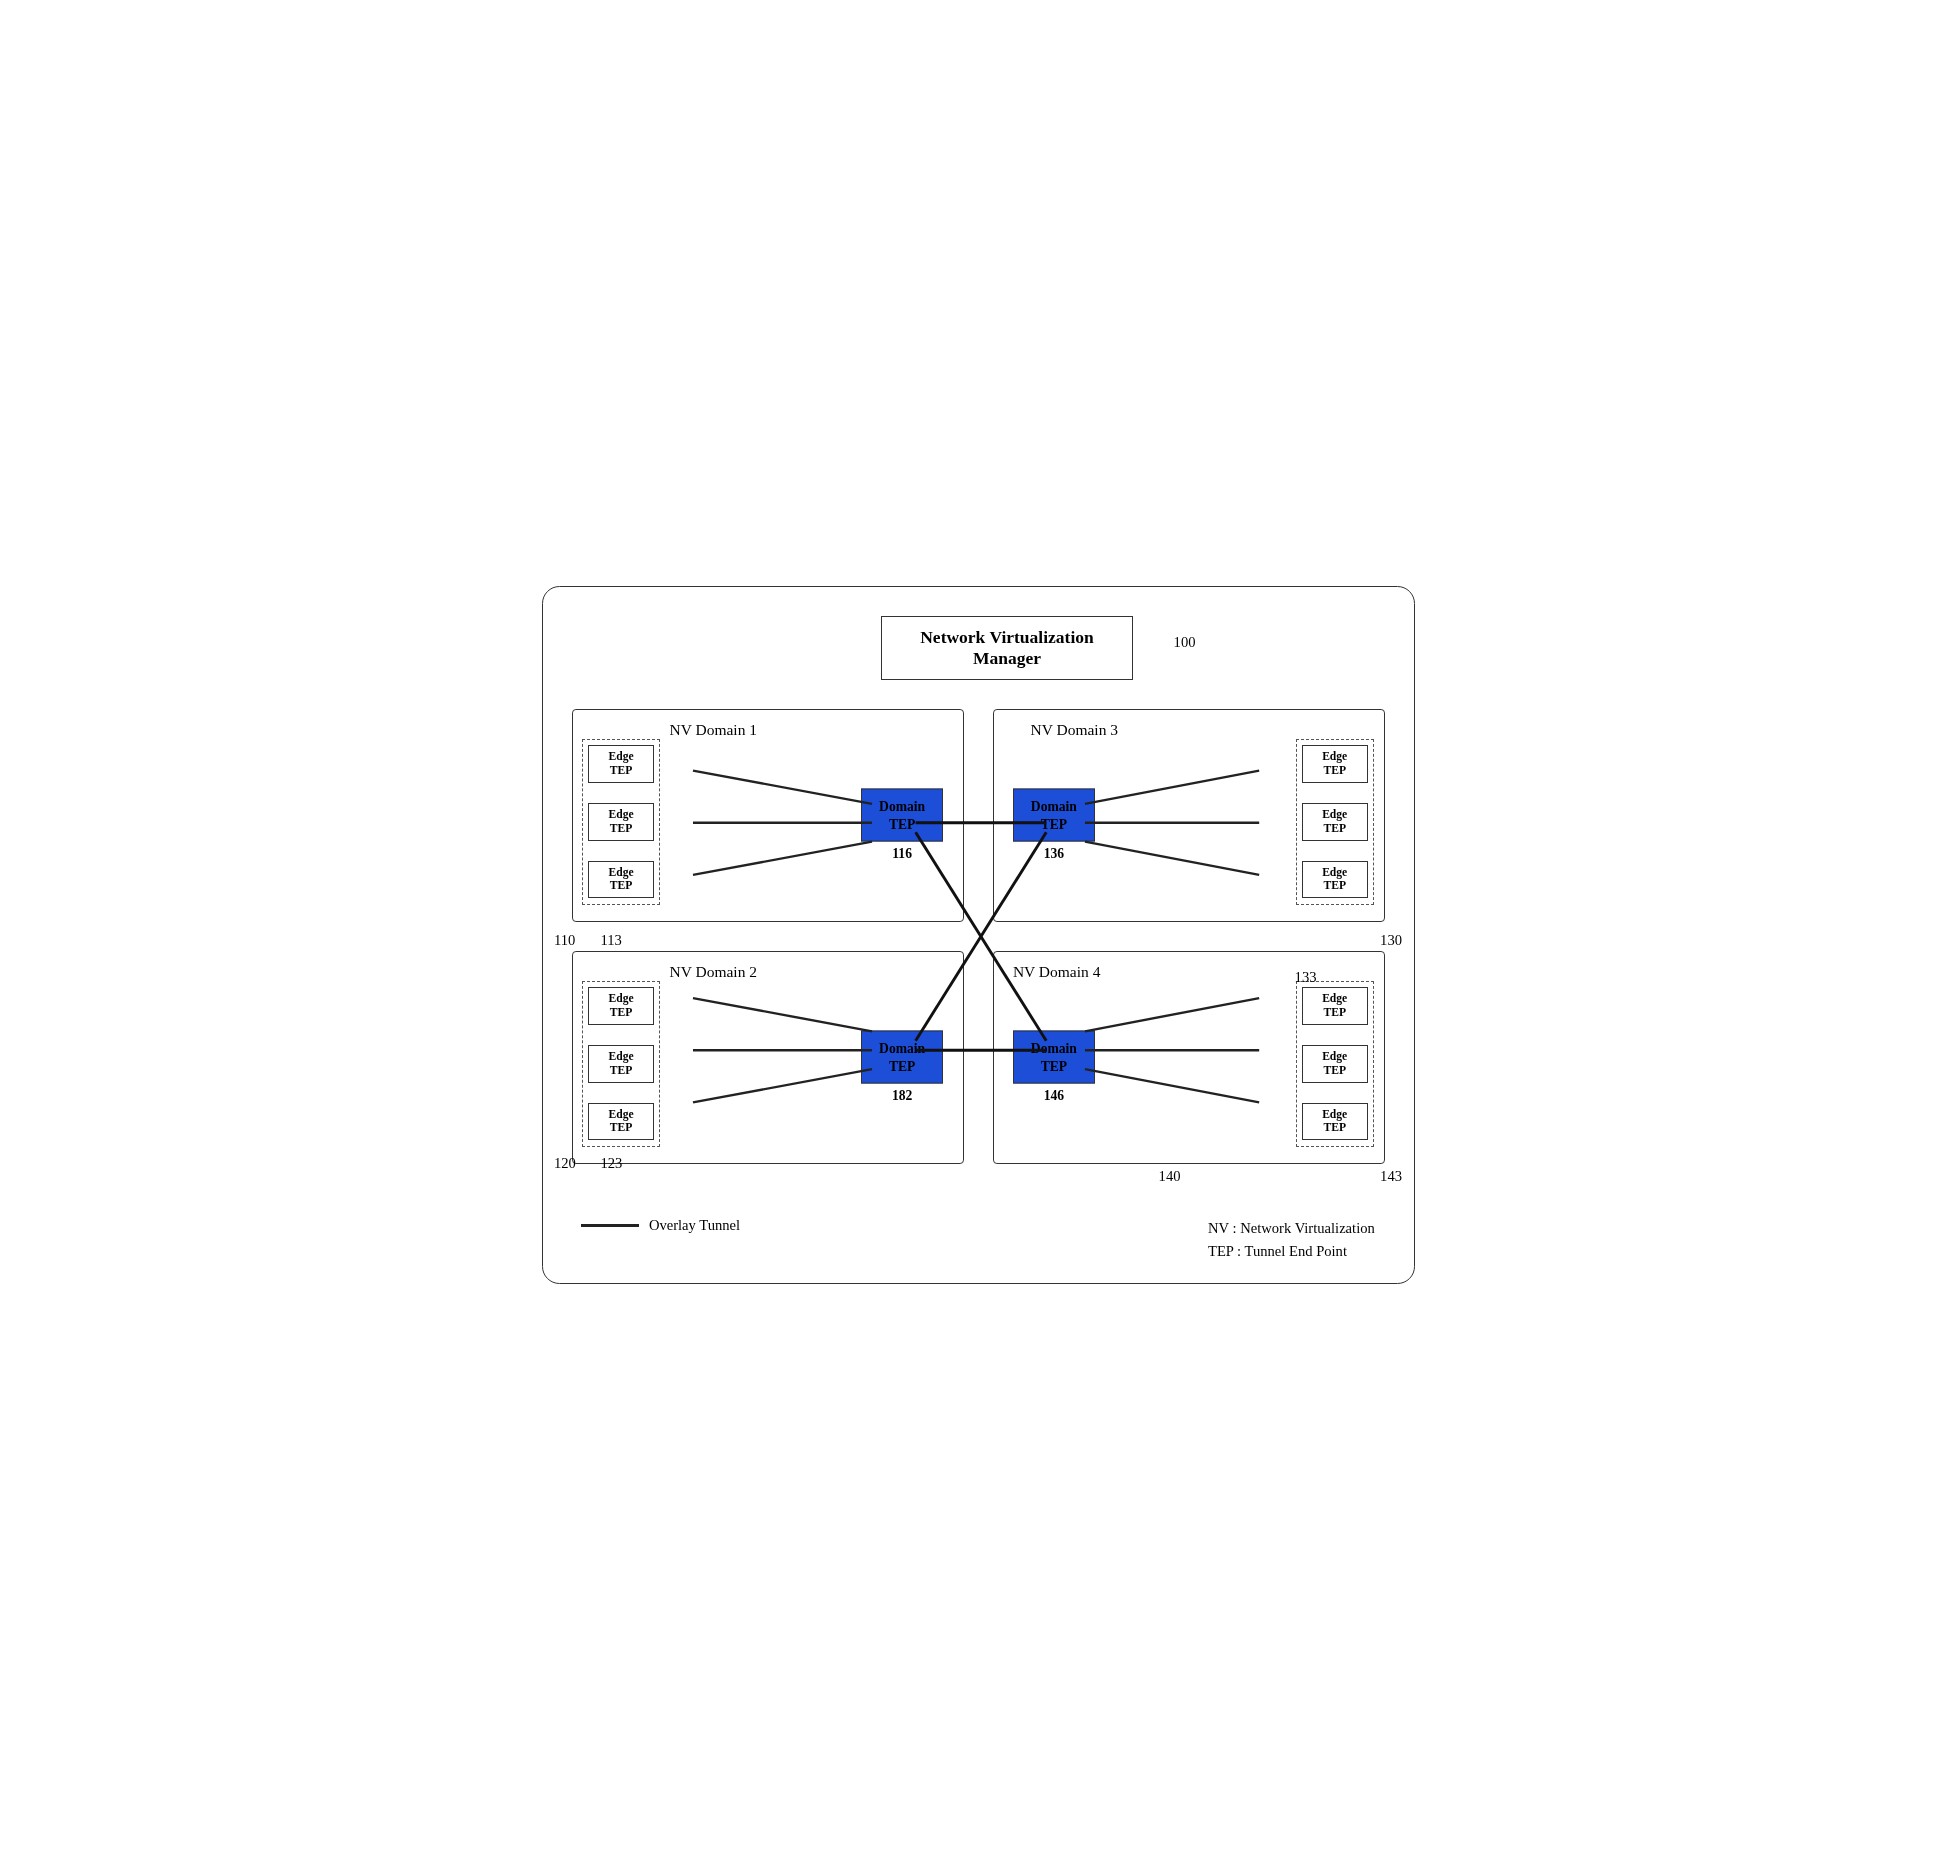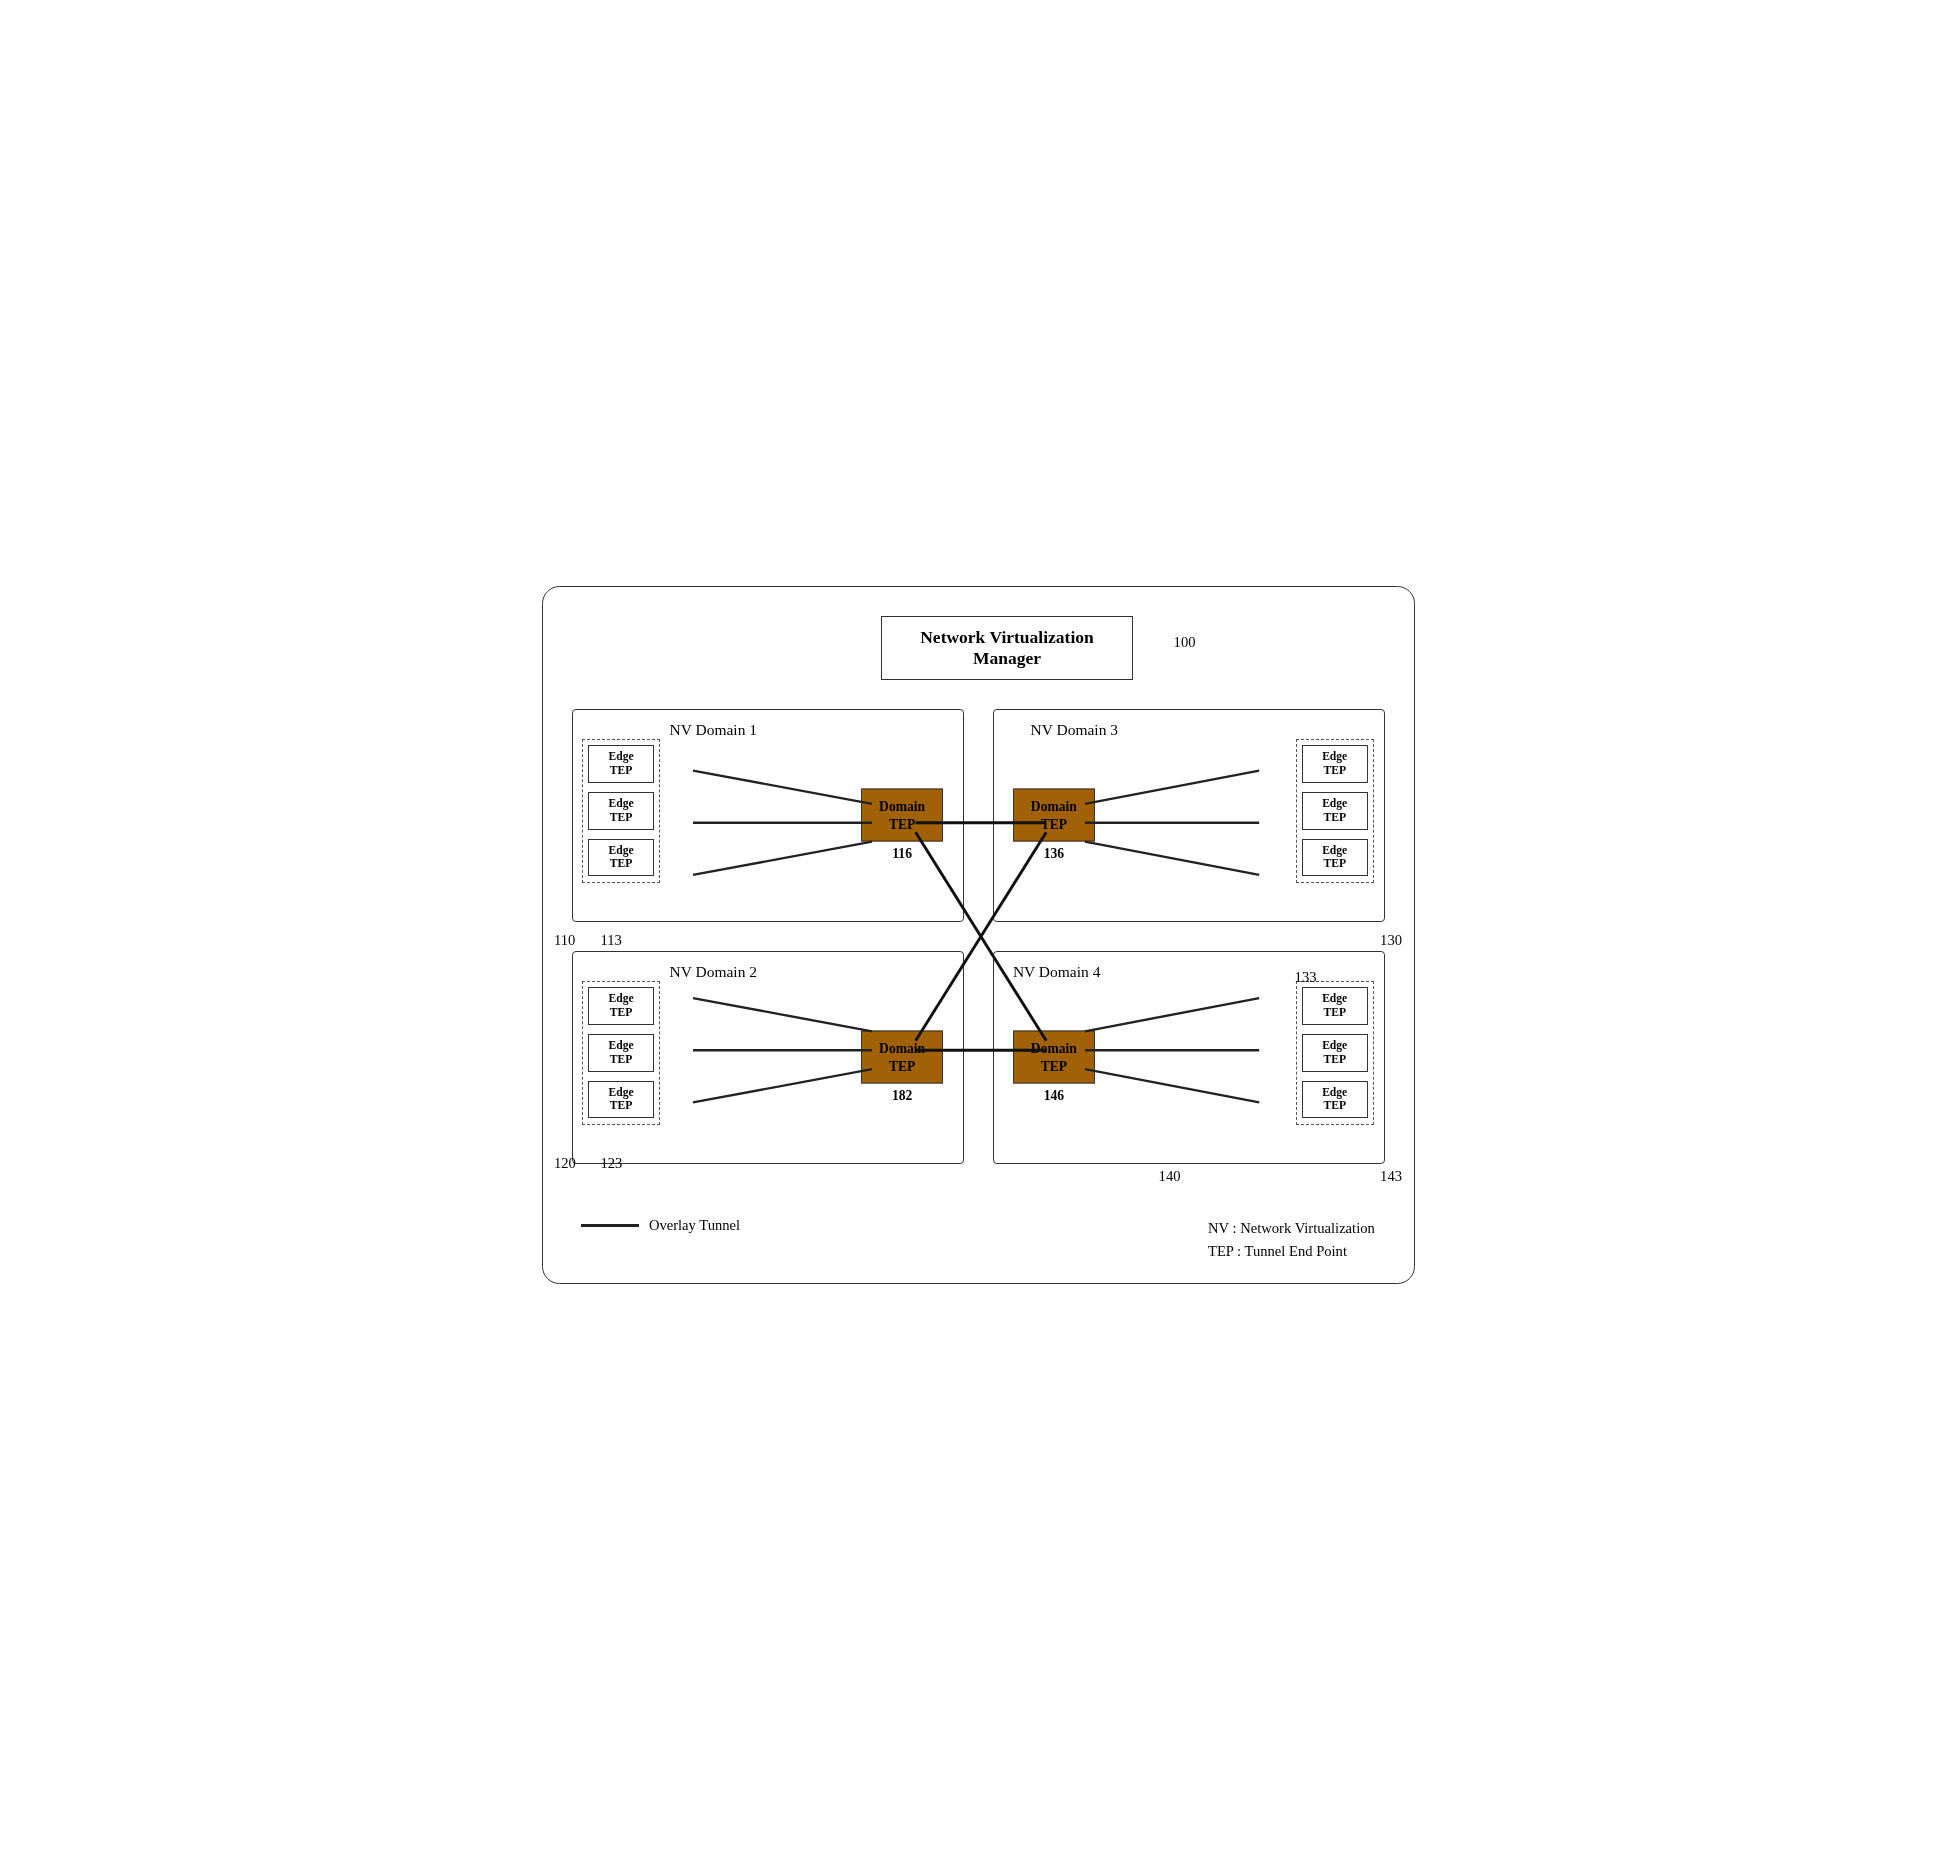--- a/index.html
+++ b/index.html
@@ -63,21 +63,21 @@
     .domain-1 .nv-domain-label { left: 97px; }
     .domain-2 .nv-domain-label { left: 97px; }
     .domain-3 .nv-domain-label { left: 37px; text-align: center; }
     .domain-4 .nv-domain-label { left: 19.4px; }
     
     .edge-tep-group {
       border: 1.5px dashed #555;
       padding: 5.8px 4.9px;
       display: flex;
       flex-direction: column;
-      gap: 9px;
+      gap: 20px;
       width: 78px;
       position: absolute;
     }
     .domain-1 .edge-tep-group { left: 9.7px; top: 29px; }
     .domain-2 .edge-tep-group { left: 9.7px; top: 29px; }
     .domain-3 .edge-tep-group { right: 9.7px; top: 29px; }
     .domain-4 .edge-tep-group { right: 9.7px; top: 29px; }
     
     .edge-tep-box {
       border: 1.5px solid #333;
@@ -85,21 +85,21 @@
       text-align: center;
       padding: 3.9px 1.9px;
       font-size: 11.6px;
       font-weight: bold;
       line-height: 1.2;
       width: 66px;
     }
     
     .domain-tep-box {
       border: 1.9px solid #333;
-      background: #a16207;
+      background: #1d4ed8;
       text-align: center;
       padding: 7.8px 4.9px;
       font-size: 13.6px;
       font-weight: bold;
       line-height: 1.3;
       width: 82px;
       position: absolute;
     }
     .domain-1 .domain-tep-box { right: 19.4px; top: 50%; transform: translateY(-50%); }
     .domain-2 .domain-tep-box { right: 19.4px; top: 50%; transform: translateY(-50%); }

